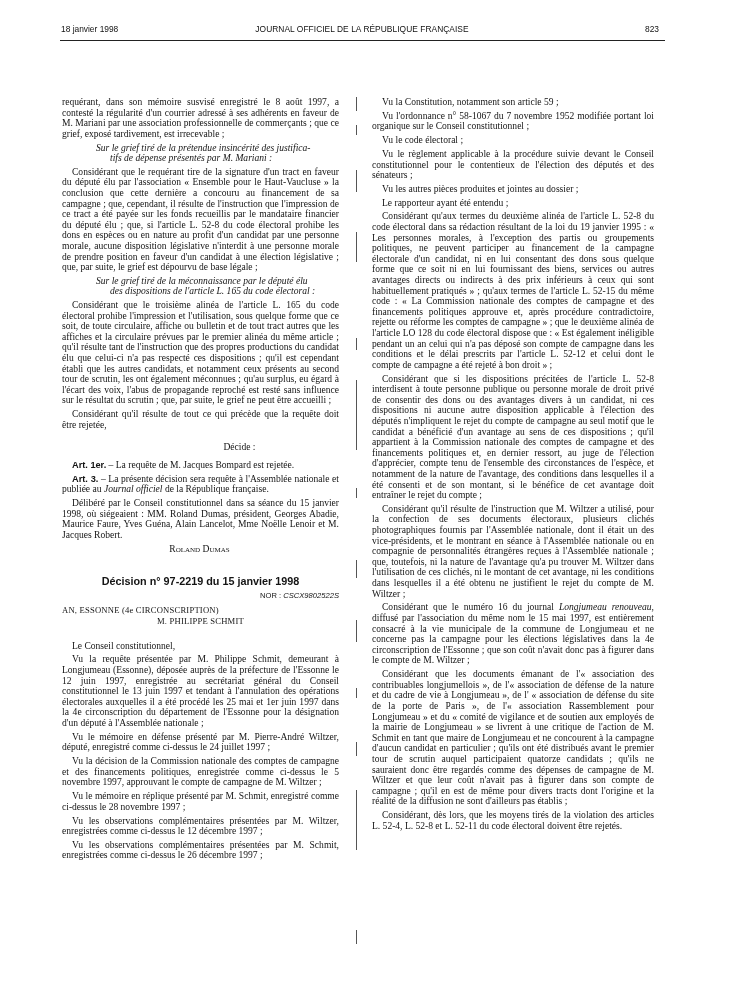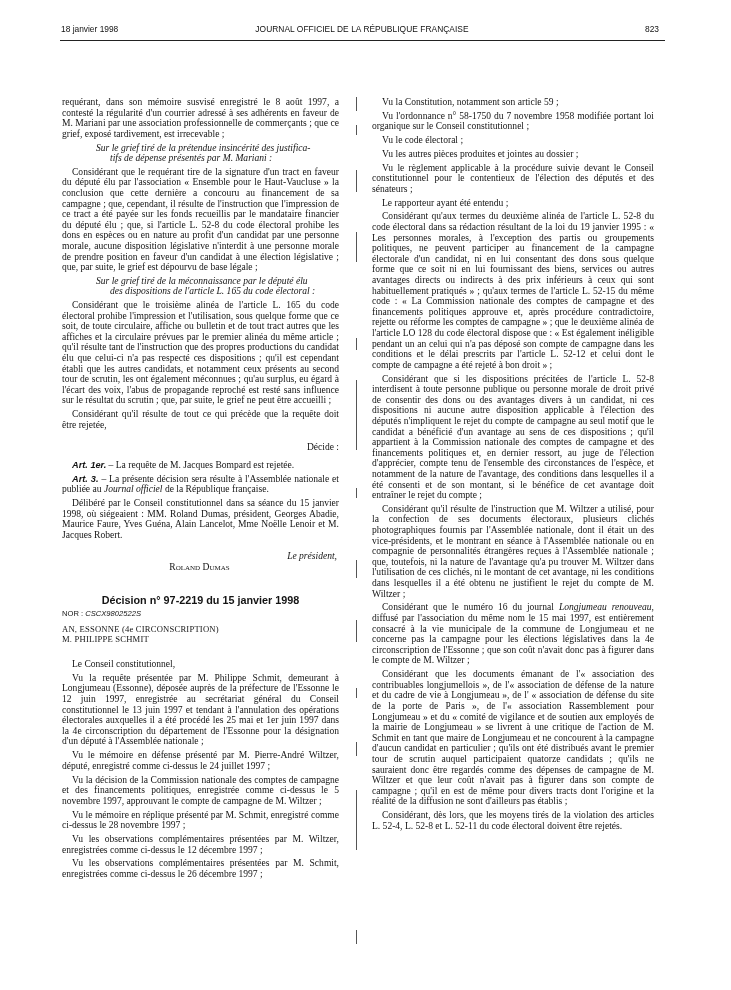--- a/index.html
+++ b/index.html
@@ -9,29 +9,29 @@
     .header .date { position: absolute; left: 3px; top: 0; }
     .header .title { position: absolute; left: 0; right: 0; top: 0; text-align: center; letter-spacing: 0.05px; }
     .header .pnum { position: absolute; right: 7px; top: 0; }
     .rule { position: absolute; left: 60px; top: 40px; width: 605px; height: 1px; background: #222; }
     .col { position: absolute; top: 97px; font-family: "Liberation Serif", serif; font-size: 9.55px; line-height: 10.6px; text-align: justify; color: #141414; }
     .col.left { left: 62px; width: 277px; }
     .col.right { left: 372px; width: 282px; }
     .col p { margin: 0 0 3.2px 0; text-indent: 10px; hyphens: manual; }
     .col p.noindent { text-indent: 0; }
     .col .subhead { font-style: italic; text-align: justify; text-indent: 0; padding-left: 34px; margin: 3px 0 3px 0; }
-    .col .decide { text-align: right; text-indent: 0; padding-left: 78px; margin: 12px 0 7px 0; }
-    .col .art-label { font-family: "Liberation Sans", sans-serif; font-weight: bold; font-size: 9.2px; font-style: italic; }
+    .col .decide { text-align: center; text-indent: 0; padding-left: 78px; margin: 12px 0 7px 0; }
+    .col .art-label { font-family: "Liberation Sans", sans-serif; font-weight: bold; font-size: 9.2px; }
     .col .sign1 { text-align: right; font-style: italic; text-indent: 0; margin: 10px 0 0 0; padding-right: 2px; }
     .col .sign2 { text-align: center; font-variant: small-caps; text-indent: 0; margin: 1px 0 10px 0; padding-right: 2px; }
     .col .dec-title { font-family: "Liberation Sans", sans-serif; font-weight: bold; font-size: 10.8px; text-align: center; text-indent: 0; margin: 22px 0 4px 0; }
-    .col .nor { font-family: "Liberation Sans", sans-serif; font-size: 7.6px; text-align: left; text-indent: 0; margin: 0 0 4px 0; }
+    .col .nor { font-family: "Liberation Sans", sans-serif; font-size: 7.6px; text-align: right; text-indent: 0; margin: 0 0 4px 0; }
     .col .nor i { font-style: italic; }
     .col .circ { font-size: 8.6px; text-align: left; text-indent: 0; margin: 0; letter-spacing: 0.2px; }
-    .col .circ2 { font-size: 8.6px; text-indent: 0; margin: 0 0 14px 0; letter-spacing: 0.2px; }
+    .col .circ2 { font-size: 8.6px; text-align: center; text-indent: 0; margin: 0 0 14px 0; letter-spacing: 0.2px; }
     .vsep { position: absolute; left: 356px; width: 1px; background: #555; }
     i.it { font-style: italic; }
   </style>
 </head>
 <body>
 
 <div class="page">
 
   <div class="header">
     <span class="date">18 janvier 1998</span>
@@ -65,48 +65,47 @@
       <span>Sur le grief tiré de la méconnaissance par le député élu</span><br>
       <span style="padding-left:14px;">des dispositions de l'article L. 165 du code électoral :</span>
     </p>
     <p>Considérant que le troisième alinéa de l'article L. 165 du code électoral prohibe l'impression et l'utilisation, sous quelque forme que ce soit, de toute circulaire, affiche ou bulletin et de tout tract autres que les affiches et la circulaire prévues par le premier alinéa du même article ; qu'il résulte tant de l'instruction que des propres productions du candidat élu que celui-ci n'a pas respecté ces dispositions ; qu'il est cependant établi que les autres candidats, et notamment ceux présents au second tour de scrutin, les ont également méconnues ; qu'au surplus, eu égard à l'écart des voix, l'abus de propagande reproché est resté sans influence sur le résultat du scrutin ; que, par suite, le grief ne peut être accueilli ;</p>
     <p>Considérant qu'il résulte de tout ce qui précède que la requête doit être rejetée,</p>
     <p class="decide">Décide :</p>
     <p>
       <span class="art-label">Art. 1er.</span><span> – La requête de M. Jacques Bompard est rejetée.</span>
     </p>
     <p>
-      <span class="art-label">Art. 3.</span><span> – La présente décision sera résulte à l'Assemblée nationale et publiée au </span><i class="it">Journal officiel</i><span> de la République française.</span>
+      <span class="art-label">Art. 3.</span><span> – La présente décision sera requête à l'Assemblée nationale et publiée au </span><i class="it">Journal officiel</i><span> de la République française.</span>
     </p>
     <p>Délibéré par le Conseil constitutionnel dans sa séance du 15 janvier 1998, où siégeaient : MM. Roland Dumas, président, Georges Abadie, Maurice Faure, Yves Guéna, Alain Lancelot, Mme Noëlle Lenoir et M. Jacques Robert.</p>
-    <p class="sign1">Le président,</p>
     <p class="sign2">Roland Dumas</p>
 
     <p class="dec-title">Décision n° 97-2219 du 15 janvier 1998</p>
     <p class="nor">
       <span>NOR : </span><i>CSCX9802522S</i>
     </p>
     <p class="circ">AN, ESSONNE (4e CIRCONSCRIPTION)</p>
     <p class="circ2">M. PHILIPPE SCHMIT</p>
 
     <p>Le Conseil constitutionnel,</p>
     <p>Vu la requête présentée par M. Philippe Schmit, demeurant à Longjumeau (Essonne), déposée auprès de la préfecture de l'Essonne le 12 juin 1997, enregistrée au secrétariat général du Conseil constitutionnel le 13 juin 1997 et tendant à l'annulation des opérations électorales auxquelles il a été procédé les 25 mai et 1er juin 1997 dans la 4e circonscription du département de l'Essonne pour la désignation d'un député à l'Assemblée nationale ;</p>
     <p>Vu le mémoire en défense présenté par M. Pierre-André Wiltzer, député, enregistré comme ci-dessus le 24 juillet 1997 ;</p>
     <p>Vu la décision de la Commission nationale des comptes de campagne et des financements politiques, enregistrée comme ci-dessus le 5 novembre 1997, approuvant le compte de campagne de M. Wiltzer ;</p>
     <p>Vu le mémoire en réplique présenté par M. Schmit, enregistré comme ci-dessus le 28 novembre 1997 ;</p>
     <p>Vu les observations complémentaires présentées par M. Wiltzer, enregistrées comme ci-dessus le 12 décembre 1997 ;</p>
     <p>Vu les observations complémentaires présentées par M. Schmit, enregistrées comme ci-dessus le 26 décembre 1997 ;</p>
   </div>
 
   <div class="col right">
     <p>Vu la Constitution, notamment son article 59 ;</p>
-    <p>Vu l'ordonnance n° 58-1750 du 7 novembre 1958 modifiée portant loi organique sur le Conseil constitutionnel ;</p>
+    <p>Vu l'ordonnance n° 58-1067 du 7 novembre 1952 modifiée portant loi organique sur le Conseil constitutionnel ;</p>
     <p>Vu le code électoral ;</p>
+    <p>Vu le règlement applicable à la procédure suivie devant le Conseil constitutionnel pour le contentieux de l'élection des députés et des sénateurs ;</p>
     <p>Vu les autres pièces produites et jointes au dossier ;</p>
-    <p>Vu le règlement applicable à la procédure suivie devant le Conseil constitutionnel pour le contentieux de l'élection des députés et des sénateurs ;</p>
     <p>Le rapporteur ayant été entendu ;</p>
     <p>Considérant qu'aux termes du deuxième alinéa de l'article L. 52-8 du code électoral dans sa rédaction résultant de la loi du 19 janvier 1995 : « Les personnes morales, à l'exception des partis ou groupements politiques, ne peuvent participer au financement de la campagne électorale d'un candidat, ni en lui consentant des dons sous quelque forme que ce soit ni en lui fournissant des biens, services ou autres avantages directs ou indirects à des prix inférieurs à ceux qui sont habituellement pratiqués » ; qu'aux termes de l'article L. 52-15 du même code : « La Commission nationale des comptes de campagne et des financements politiques approuve et, après procédure contradictoire, rejette ou réforme les comptes de campagne » ; que le deuxième alinéa de l'article LO 128 du code électoral dispose que : « Est également inéligible pendant un an celui qui n'a pas déposé son compte de campagne dans les conditions et le délai prescrits par l'article L. 52-12 et celui dont le compte de campagne a été rejeté à bon droit » ;</p>
     <p>Considérant que si les dispositions précitées de l'article L. 52-8 interdisent à toute personne publique ou personne morale de droit privé de consentir des dons ou des avantages divers à un candidat, ni ces dispositions ni aucune autre disposition applicable à l'élection des députés n'impliquent le rejet du compte de campagne au seul motif que le candidat a bénéficié d'un avantage au sens de ces dispositions ; qu'il appartient à la Commission nationale des comptes de campagne et des financements politiques et, en dernier ressort, au juge de l'élection d'apprécier, compte tenu de l'ensemble des circonstances de l'espèce, et notamment de la nature de l'avantage, des conditions dans lesquelles il a été consenti et de son montant, si le bénéfice de cet avantage doit entraîner le rejet du compte ;</p>
     <p>Considérant qu'il résulte de l'instruction que M. Wiltzer a utilisé, pour la confection de ses documents électoraux, plusieurs clichés photographiques fournis par l'Assemblée nationale, dont il était un des vice-présidents, et le montrant en séance à l'Assemblée nationale ou en compagnie de personnalités étrangères reçues à l'Assemblée nationale ; que, toutefois, ni la nature de l'avantage qu'a pu trouver M. Wiltzer dans l'utilisation de ces clichés, ni le montant de cet avantage, ni les conditions dans lesquelles il a été obtenu ne justifient le rejet du compte de M. Wiltzer ;</p>
     <p>
       <span>Considérant que le numéro 16 du journal </span><i class="it">Longjumeau renouveau</i><span>, diffusé par l'association du même nom le 15 mai 1997, est entièrement consacré à la vie municipale de la commune de Longjumeau et ne concerne pas la campagne pour les élections législatives dans la 4e circonscription de l'Essonne ; que son coût n'avait donc pas à figurer dans le compte de M. Wiltzer ;</span>
     </p>
     <p>Considérant que les documents émanant de l'« association des contribuables longjumellois », de l'« association de défense de la nature et du cadre de vie à Longjumeau », de l' « association de défense du site de la porte de Paris », de l'« association Rassemblement pour Longjumeau » et du « comité de vigilance et de soutien aux employés de la mairie de Longjumeau » se livrent à une critique de l'action de M. Schmit en tant que maire de Longjumeau et ne concourent à la campagne d'aucun candidat en particulier ; qu'ils ont été distribués avant le premier tour de scrutin auquel participaient quatorze candidats ; qu'ils ne sauraient donc être regardés comme des dépenses de campagne de M. Wiltzer et que leur coût n'avait pas à figurer dans son compte de campagne ; qu'il en est de même pour divers tracts dont l'origine et la réalité de la diffusion ne sont d'ailleurs pas établis ;</p>
     <p>Considérant, dès lors, que les moyens tirés de la violation des articles L. 52-4, L. 52-8 et L. 52-11 du code électoral doivent être rejetés.</p>
   </div>

